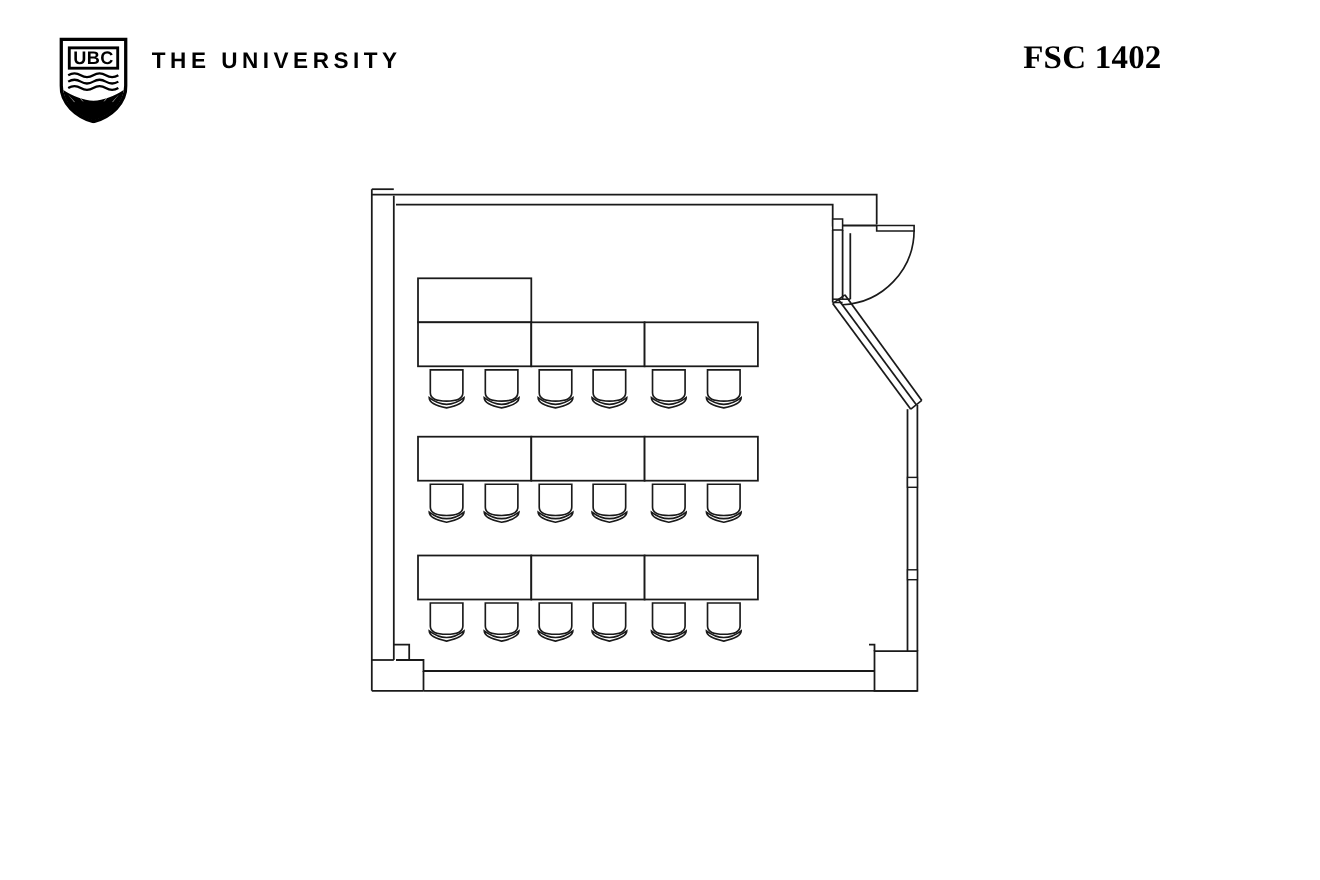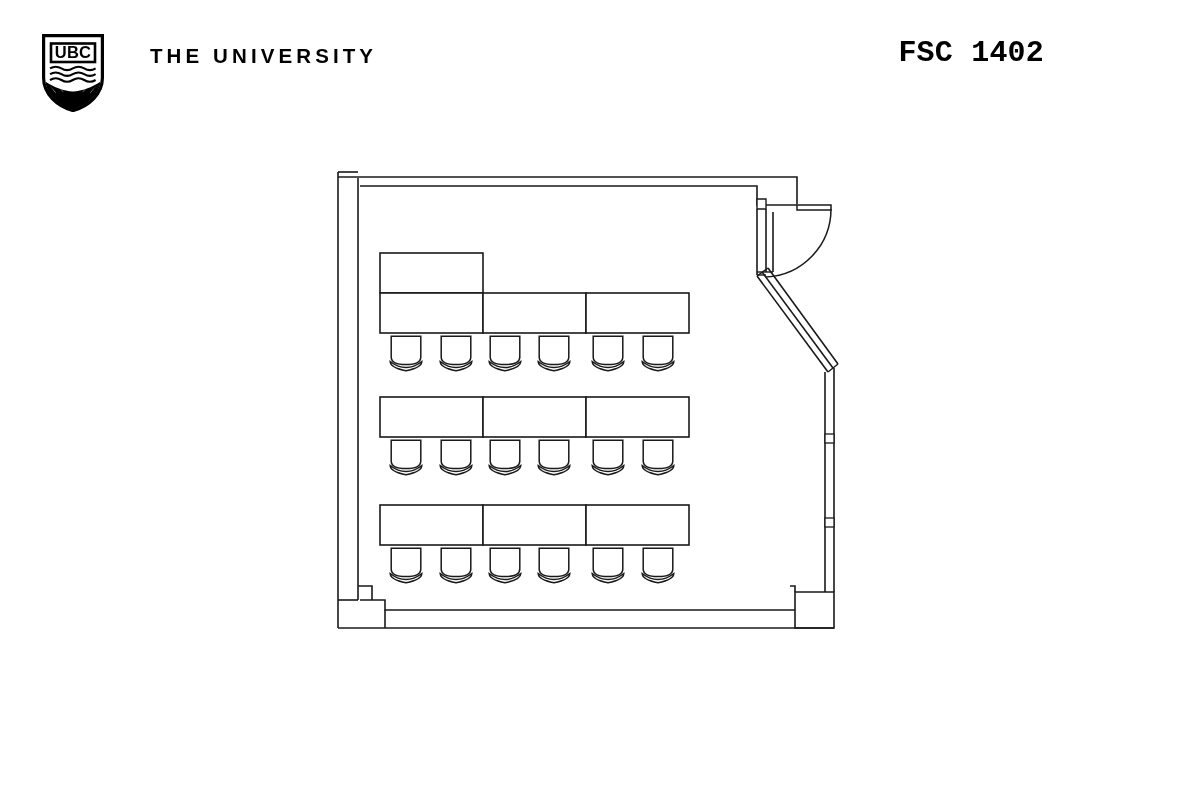--- a/index.html
+++ b/index.html
@@ -13,58 +13,58 @@
     height: 800px;
     position: relative;
     overflow: hidden;
     font-family: "Liberation Sans", sans-serif;
     color: #111111;
   }
 
   
   #header {
     position: absolute;
-    left: 0; top: 0;
+    left: 12px; top: 0;
     width: 1080px;
     height: 130px;
   }
 
   #brand {
     position: absolute;
     left: 42px;
     top: 34px;
     display: flex;
     align-items: flex-start;
   }
 
   #crest {
     width: 62px;
     height: 78px;
     display: block;
   }
 
   #wordmark {
-    margin-left: 46px;
+    margin-left: 22px;
     padding-top: 6px;
   }
   .wordmark-line {
     font-family: "Liberation Sans", sans-serif;
     font-size: 20.5px;
     font-weight: 700;
     letter-spacing: 4.1px;
     line-height: 31px;
     color: #000000;
     white-space: nowrap;
   }
 
   #room-code {
     position: absolute;
     right: 36px;
     top: 36px;
-    font-family: Liberation Mono, monospace;
+    font-family: Liberation Serif, serif;
     font-size: 30px;
     font-weight: 700;
     letter-spacing: 0.2px;
     color: #000000;
     white-space: nowrap;
   }
 
   
   #plan-wrap {
     position: absolute;

